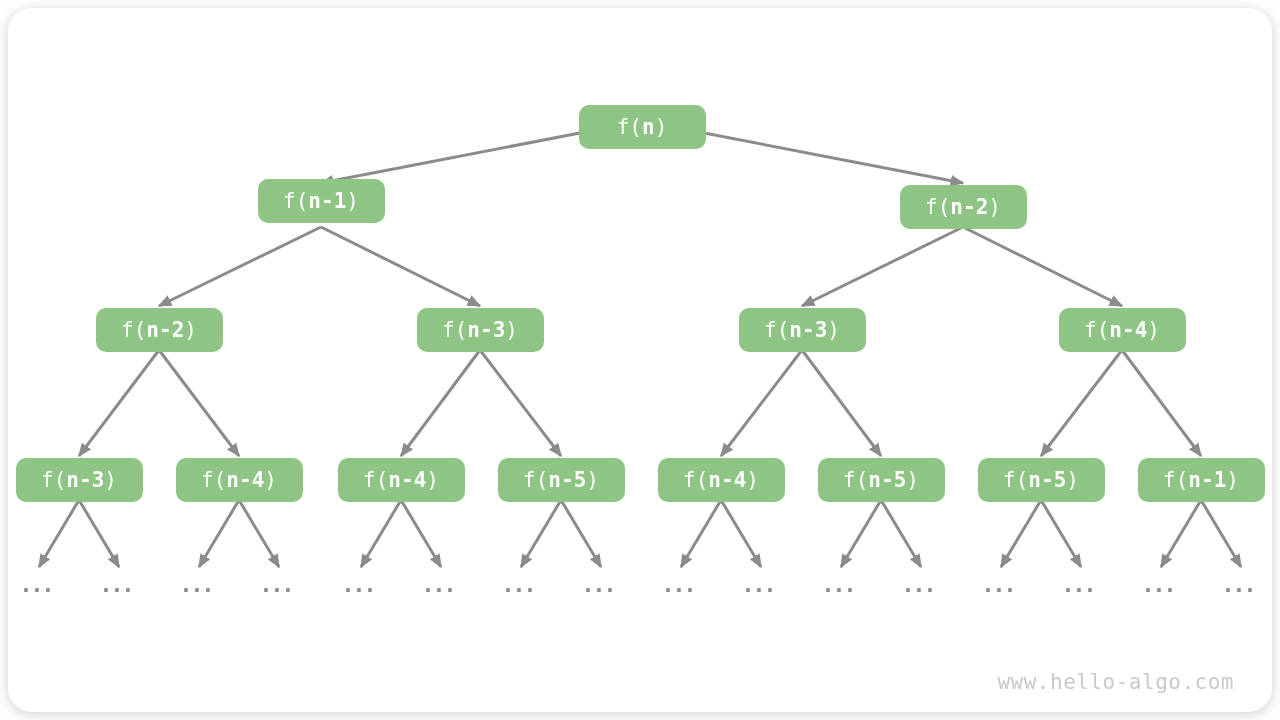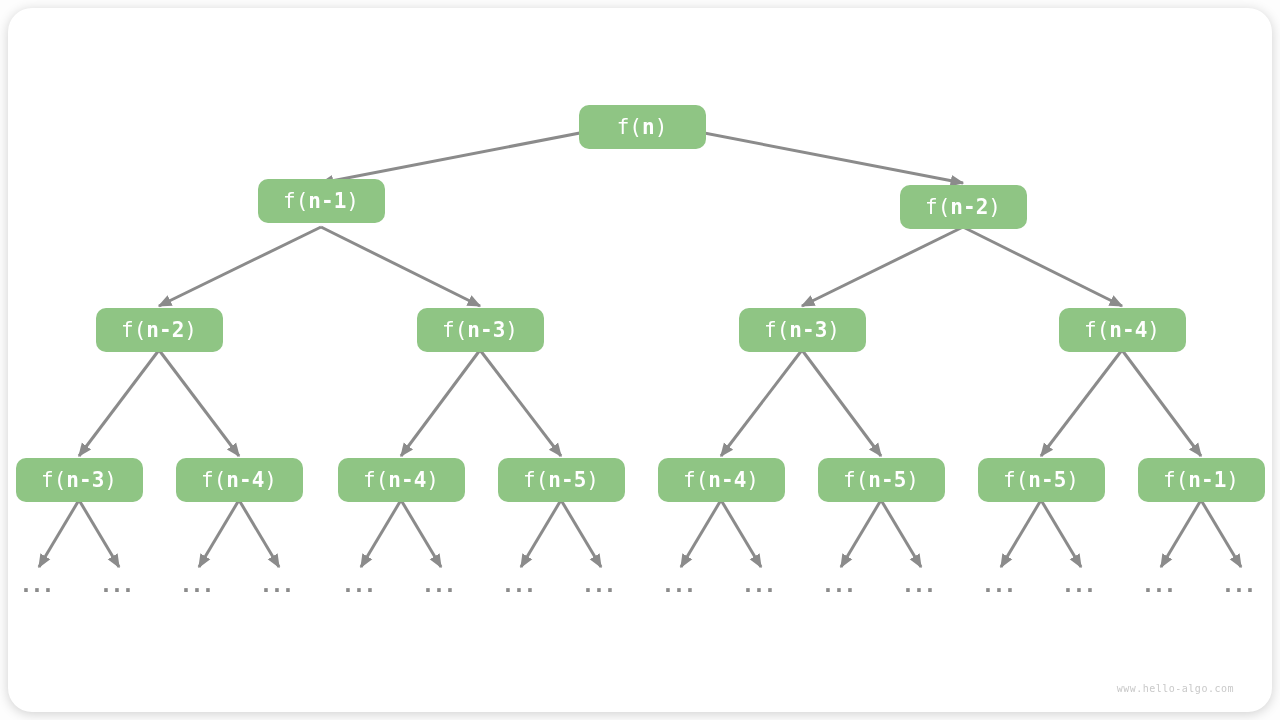--- a/index.html
+++ b/index.html
@@ -57,21 +57,21 @@
     font-weight: bold;
     font-size: 25px;
     line-height: 20px;
     letter-spacing: 4px;
     user-select: none;
   }
   .watermark {
     position: absolute;
     right: 46px;
     bottom: 26px;
-    font-size: 10px;
+    font-size: 21px;
     letter-spacing: 0.5px;
     color: var(--watermark);
   }
 </style>
 </head>
 <body>
 
 <div class="stage">
   <div class="card"></div>
   <svg class="edge-layer" width="1280" height="720" viewBox="0 0 1280 720" xmlns="http://www.w3.org/2000/svg">

